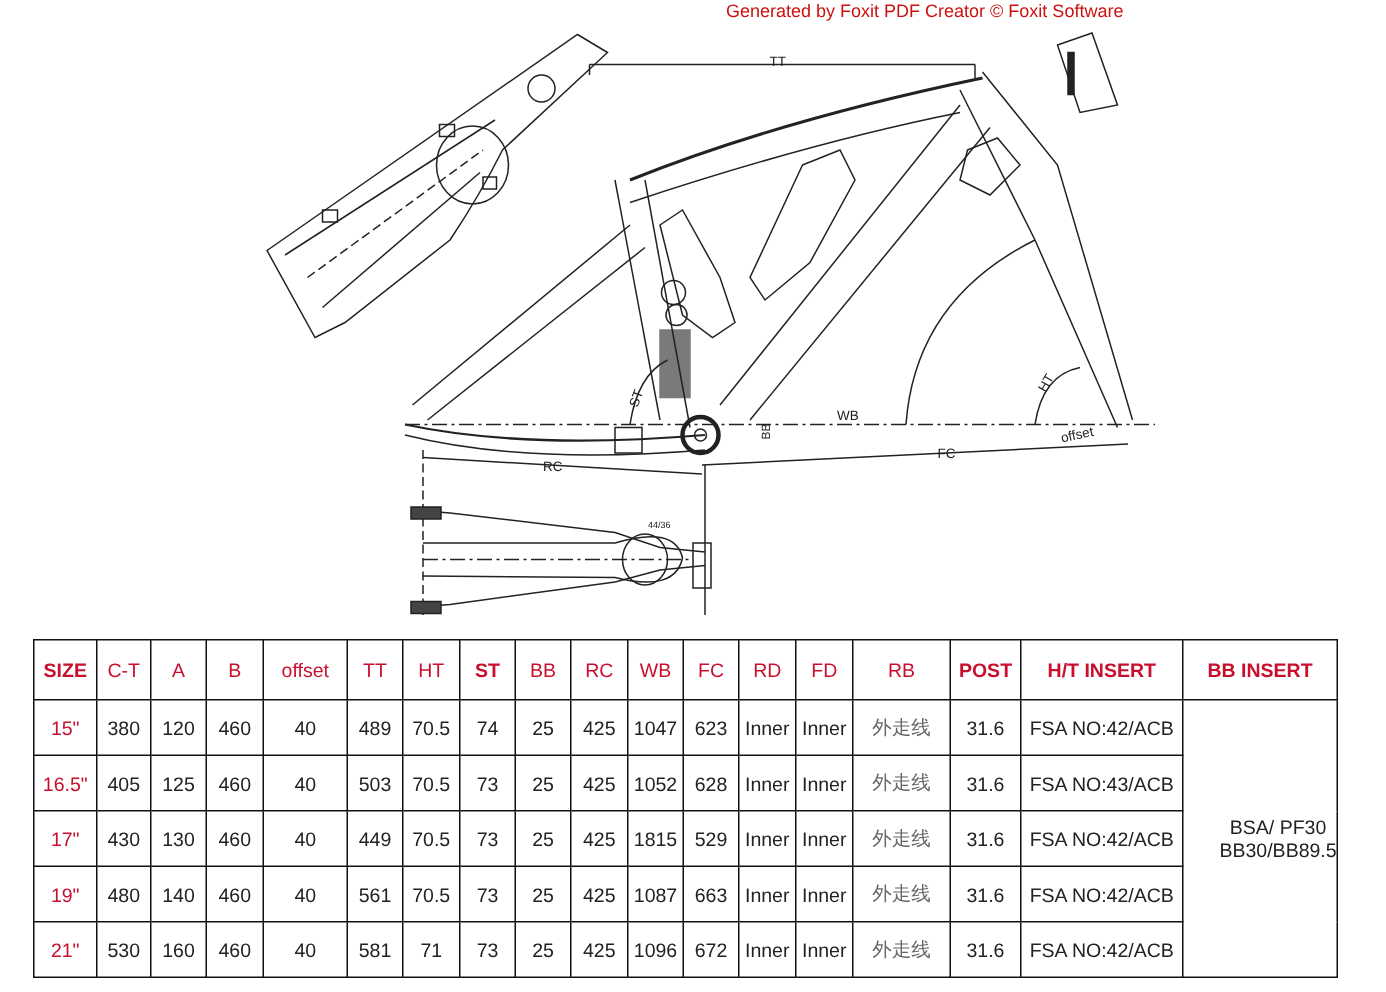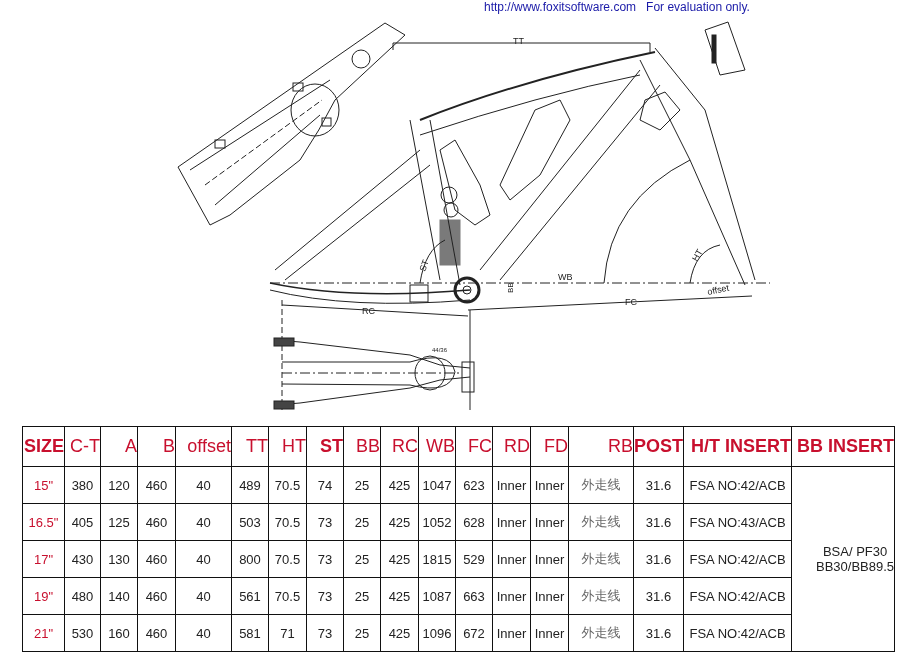--- a/index.html
+++ b/index.html
@@ -4,32 +4,32 @@
 <style>
   html, body { margin:0; padding:0; background:#ffffff; }
   body { width:924px; height:661px; position:relative; overflow:hidden; font-family:"Liberation Sans", sans-serif; }
   .watermark { position:absolute; left:484px; top:1px; font-size:12px; line-height:13px; }
   .watermark .l1 { color:#cc1111; }
   .watermark .l2 { color:#1a1aa8; }
   .watermark .l2 span.sp { display:inline-block; width:10px; }
   #drawing { position:absolute; left:0; top:0; width:924px; height:420px; }
   table.geo { position:absolute; left:22px; top:426px; border-collapse:collapse; table-layout:fixed; }
   table.geo td, table.geo th { border:1.5px solid #111; text-align:center; vertical-align:middle; font-size:13px; color:#222; padding:0; }
-  table.geo th { color:#c8102e; font-weight:normal; height:39px; font-size:18px;text-align:right; }
+  table.geo th { color:#c8102e; font-weight:normal; height:39px; font-size:13px; }
   table.geo th.bold { font-weight:bold; }
   table.geo td { height:36px; }
   table.geo td.size { color:#c8102e; }
   table.geo td.cn { color:#666; font-size:13px; }
   table.geo td.bb { line-height:15px; font-size:13px;padding-left:24px; }
 </style>
 </head>
 <body>
 
 <div class="watermark">
-  <div class="l2"><span>http://www.foxitsoftware.com</span><span class="sp"></span><span>For evaluation only.</span></div>
+  <div class="l1">Generated by Foxit PDF Creator © Foxit Software</div>
 </div>
 
 <svg id="drawing" viewBox="0 0 924 420" xmlns="http://www.w3.org/2000/svg" fill="none" stroke="#222" stroke-width="1">
 
   <g>
     <path d="M178 167 L385 23 L405 35 L335 100 Q320 130 300 160 L230 215 L210 225 Z"></path>
     <path d="M190 170 L330 80"></path>
     <path d="M205 185 L322 100" stroke-dasharray="6 3"></path>
     <path d="M215 205 L320 115"></path>
     <ellipse cx="315" cy="110" rx="24" ry="26"></ellipse>
@@ -191,21 +191,21 @@
     <td class="cn">外走线</td>
     <td>31.6</td>
     <td>FSA NO:43/ACB</td>
   </tr>
   <tr>
     <td class="size">17"</td>
     <td>430</td>
     <td>130</td>
     <td>460</td>
     <td>40</td>
-    <td>800</td>
+    <td>449</td>
     <td>70.5</td>
     <td>73</td>
     <td>25</td>
     <td>425</td>
     <td>1815</td>
     <td>529</td>
     <td>Inner</td>
     <td>Inner</td>
     <td class="cn">外走线</td>
     <td>31.6</td>

